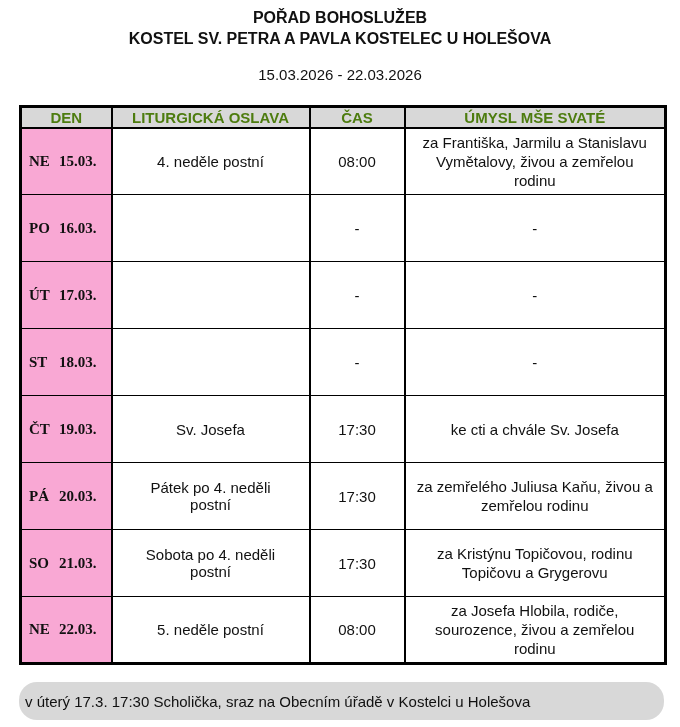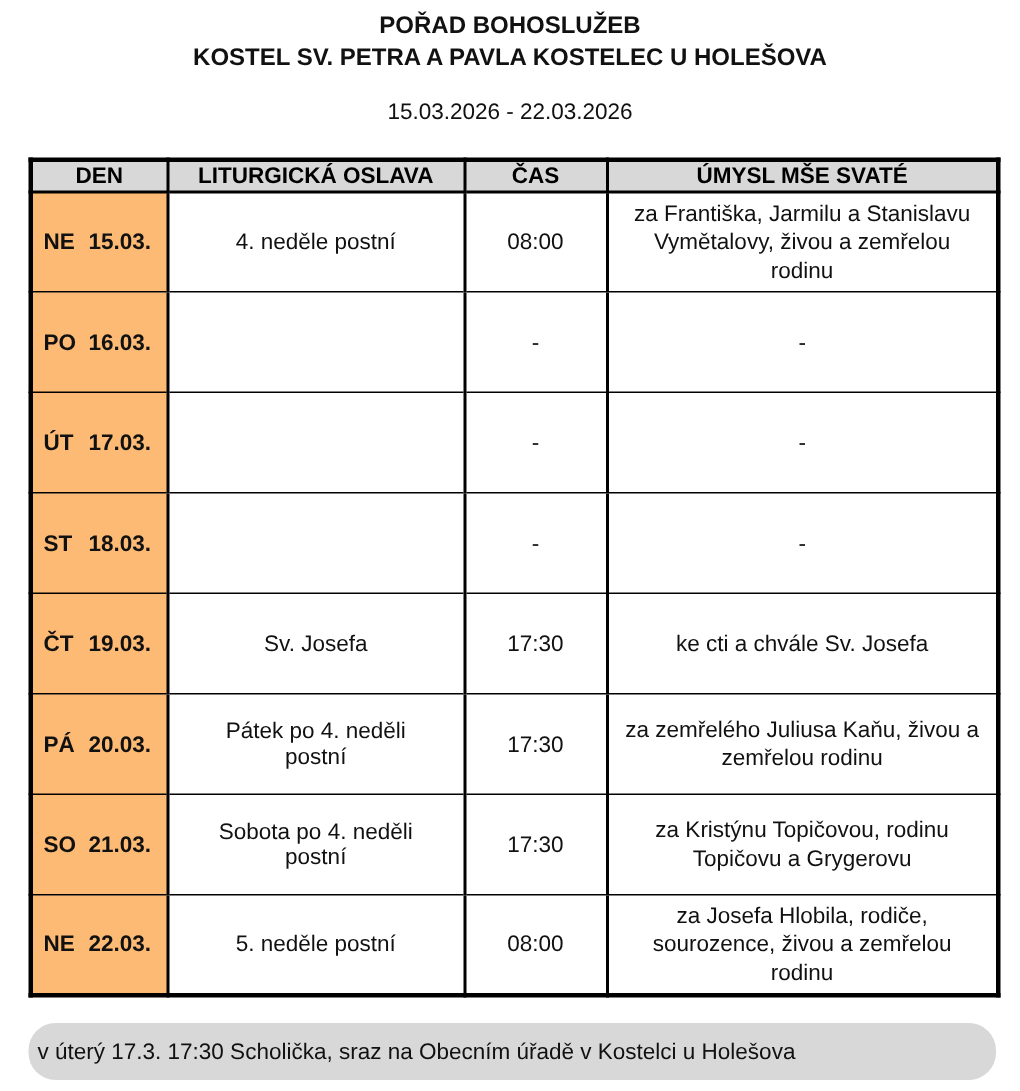--- a/index.html
+++ b/index.html
@@ -35,30 +35,31 @@
     border-right: 2px solid #000;
     border-top: 1px solid #000;
     border-bottom: 1px solid #000;
   }
   thead th {
     background: #d8d8d8;
     font-size: 15px;
     font-weight: bold;
     height: 21px;
     border-bottom: 2px solid #000;
-    color: #000000;
+    color: #4d7c0f;
   }
   tbody tr { height: 67px; }
   tbody td { vertical-align: middle; font-size: 15px; color: #111; }
 
   td.day {
-    background: #fdba74;
+    background: #f9a8d4;
     font-weight: bold;
     padding-left: 7px;
     white-space: nowrap;
+    font-family: Liberation Serif, serif;
   }
   td.day .abbr { display: inline-block; min-width: 30px; }
   td.celebration { text-align: center; padding: 0 20px; }
   td.time { text-align: center; }
   td.intention { text-align: center; padding: 0 10px; line-height: 19px; margin-top: 40px; }
 
   
   .note-bar {
     margin: 17px 0 0 19px;
     width: 645px;

